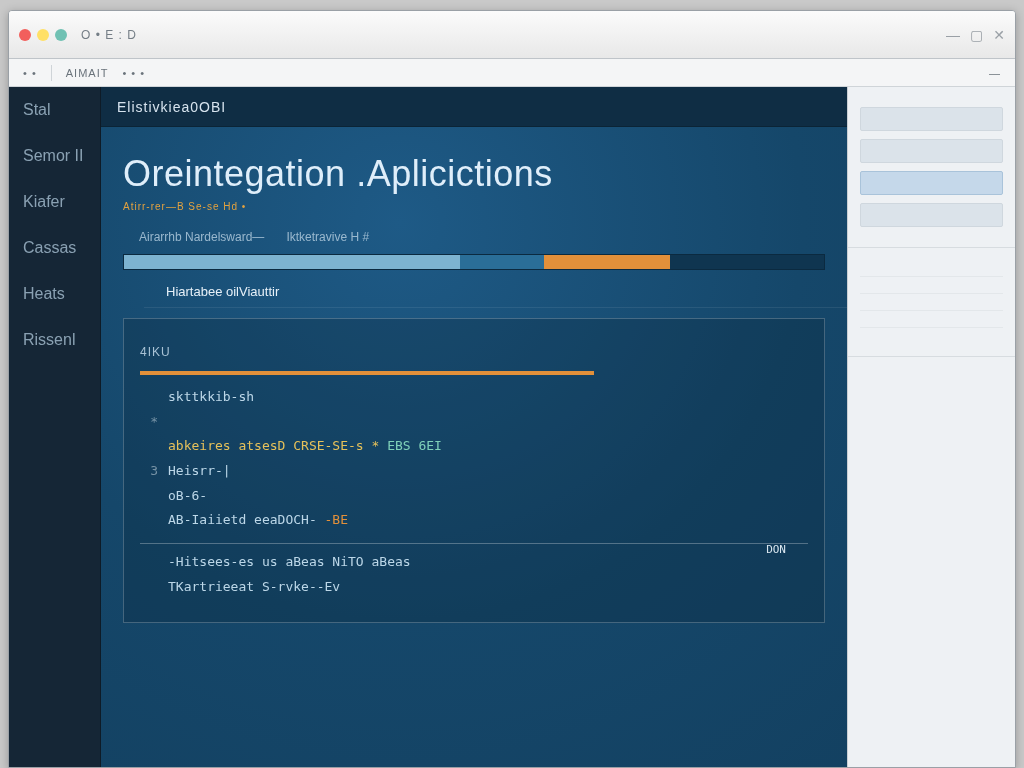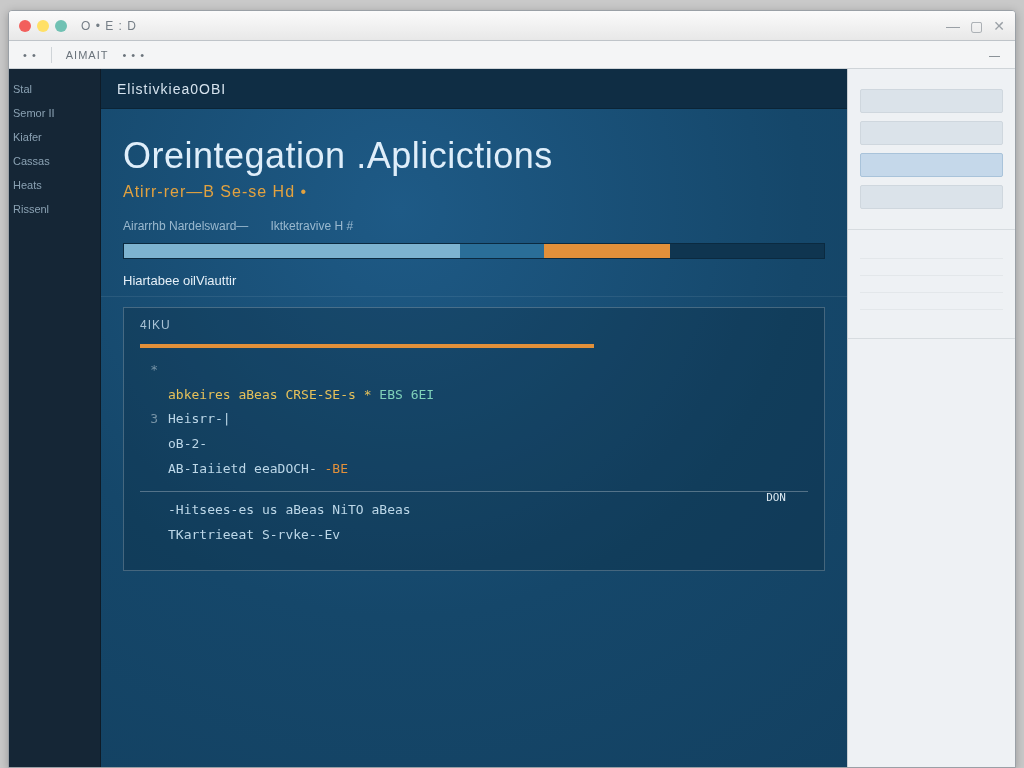--- a/index.html
+++ b/index.html
@@ -5,80 +5,81 @@
   * { margin: 0; padding: 0; box-sizing: border-box; }
   html, body { width: 1024px; height: 768px; overflow: hidden; font-family: Arial, Helvetica, sans-serif; background: #c9c9c9; }
   .window {
     position: absolute; top: 10px; left: 8px; right: 8px; bottom: 0;
     background: #eef0f2; border: 1px solid #9aa0a6; border-radius: 4px 4px 0 0;
     display: flex; flex-direction: column; overflow: hidden;
     box-shadow: 0 2px 10px rgba(0,0,0,0.25);
   }
   
   .titlebar {
-    height: 30px; display: flex; align-items: center; gap: 6px;
+    height: 48px; display: flex; align-items: center; gap: 6px;
     padding: 0 10px; background: linear-gradient(#fbfbfb,#e8e8e8);
     border-bottom: 1px solid #bfc4c9; color: #5f6a74; font-size: 12px;
   }
   .tb-ico { width: 12px; height: 12px; border-radius: 50%; display: inline-block; }
   .tb-ico.a { background:#f25f5c; } .tb-ico.b { background:#ffe066; } .tb-ico.c { background:#70c1b3; }
   .tb-title { margin-left: 8px; letter-spacing: 1px; opacity: .85; }
   .tb-right { margin-left: auto; display:flex; gap:10px; color:#9aa0a6; font-size:14px; }
   
   .toolbar {
     height: 28px; display:flex; align-items:center; gap:14px;
     padding: 0 14px; background:#f4f5f6; border-bottom:1px solid #cfd4d8;
     color:#6a737b; font-size:11px; letter-spacing:1px;
   }
   .toolbar .sep { width:1px; height:16px; background:#cfd4d8; }
   .toolbar .grow { flex:1; }
   
   .body { flex:1; display:flex; min-height:0; }
   .sidebar-left {
-    width: 92px; background:#152636; color:#9fb7c9; font-size:11px;
-    display:flex; flex-direction:column; padding:14px 4px; gap:12px;
+    width: 92px; background:#152636; color:#9fb7c9; font-size:16px;
+    display:flex; flex-direction:column; padding:14px 14px; gap:28px;
     border-right:1px solid #0e1b27;
   }
   .sidebar-left .item { opacity:.85; cursor:pointer; filter: blur(.4px); }
   .main {
     flex:1; background:#15476a; position:relative; color:#d8e7f1;
     display:flex; flex-direction:column; min-width:0;
     background: radial-gradient(120% 130% at 40% 20%, #1e5a86 0%, #15476a 45%, #123d5c 100%);
   }
   .main-header {
     height: 40px; background:#0f2d44; display:flex; align-items:center;
     padding:0 16px; color:#d6e3ee; font-size:14px; letter-spacing:1px;
     border-bottom:1px solid #0b2436;
   }
   .page-title {
     padding: 26px 22px 6px; font-size:36px; font-weight:300; color:#dfeefa;
     letter-spacing:.5px;
   }
   .subline {
-    padding: 0 22px 16px; font-size:16px; color:#e3a23f; letter-spacing:1px;
+    padding: 0 22px 16px; font-size:10px; color:#e3a23f; letter-spacing:1px;
     filter: blur(.3px);
   }
   .section {
     padding: 6px 22px 10px; font-size:13px; color:#cfe1ef; letter-spacing:.5px;
   }
-  .tabs-row { padding: 2px 22px 10px; display:flex; gap:22px; font-size:12px; color:#a7c3d7; }
+  .tabs-row { padding: 2px 38px 10px; display:flex; gap:22px; font-size:12px; color:#a7c3d7; }
   .tabs-row .tab { opacity:.9; cursor:pointer; filter: blur(.3px); }
   .progress-wrap { padding: 0 22px; }
   .progress { height:16px; background:#0f3550; border:1px solid #0b2a40; display:flex; }
   .progress .seg { height:100%; }
   .seg-a { background:#7db3d0; }
   .seg-b { background:#2a6e98; }
   .seg-c { background:#e2903a; }
   .subsection {
     margin-top:14px; padding: 0 22px 8px; font-size:13px; color:#e6f0f8;
     border-bottom:1px solid rgba(255,255,255,.08);
+    margin-left:43px;
   }
   .panel {
     margin: 10px 22px 0; border:1px solid rgba(255,255,255,.22);
-    background: rgba(8,30,46,.25); padding: 10px 16px 22px;
+    background: rgba(8,30,46,.25); padding: 26px 16px 22px;
   }
   .field-label { color:#a8c2d5; font-size:12px; letter-spacing:1px; margin-bottom:12px; filter: blur(.2px);}
   .mini-bar { height:4px; background:#e2903a; width:68%; margin-bottom:10px; }
   .code-line { font-family: Consolas, Menlo, monospace; font-size:13px; line-height:1.9; color:#bcd7e8; filter: blur(.25px);}
   .code-line .num { color:#8fa7b7; display:inline-block; width:18px; text-align:right; margin-right:10px; opacity:.8;}
   .code-line .kw { color:#e6c15a; }
   .code-line .str { color:#7fd1b9; }
   .code-line .op { color:#e2903a; }
   .panel .divider { border-bottom:1px solid rgba(255,255,255,.28); margin:10px 0 6px; }
   .panel .annot { position:relative; }
@@ -153,24 +154,25 @@
           <div class="seg seg-a" style="width:48%"></div>
           <div class="seg seg-b" style="width:12%"></div>
           <div class="seg seg-c" style="width:18%"></div>
         </div>
       </div>
       <div class="subsection">Hiartabee oilViauttir</div>
       <div class="panel">
         <div class="field-label">4IKU</div>
         <div class="mini-bar"></div>
         <div>
+          <div class="code-line"><span class="num"></span><span>skttkkib-sh</span></div>
           <div class="code-line"><span class="num">*</span><span></span></div>
-          <div class="code-line"><span class="num"></span><span class="kw">abkeires aBeas CRSE-SE-s *</span><span class="str"> EBS 6EI</span></div>
+          <div class="code-line"><span class="num"></span><span class="kw">abkeires atsesD CRSE-SE-s *</span><span class="str"> EBS 6EI</span></div>
           <div class="code-line"><span class="num">3</span><span>Heisrr-|</span></div>
-          <div class="code-line"><span class="num"></span><span>oB-2-</span></div>
+          <div class="code-line"><span class="num"></span><span>oB-6-</span></div>
           <div class="code-line"><span class="num"></span><span>AB-Iaiietd eeaDOCH-</span><span class="op"> -BE</span></div>
           <div class="divider"></div>
           <div class="code-line annot"><span class="num"></span><span>-Hitsees-es us aBeas NiTO aBeas</span><span class="tag">DON</span></div>
           <div class="code-line"><span class="num"></span><span>TKartrieeat S-rvke--Ev</span></div>
         </div>
       </div>
     </div>
 
     <div class="sidebar-right">
       <div class="sr-group">

